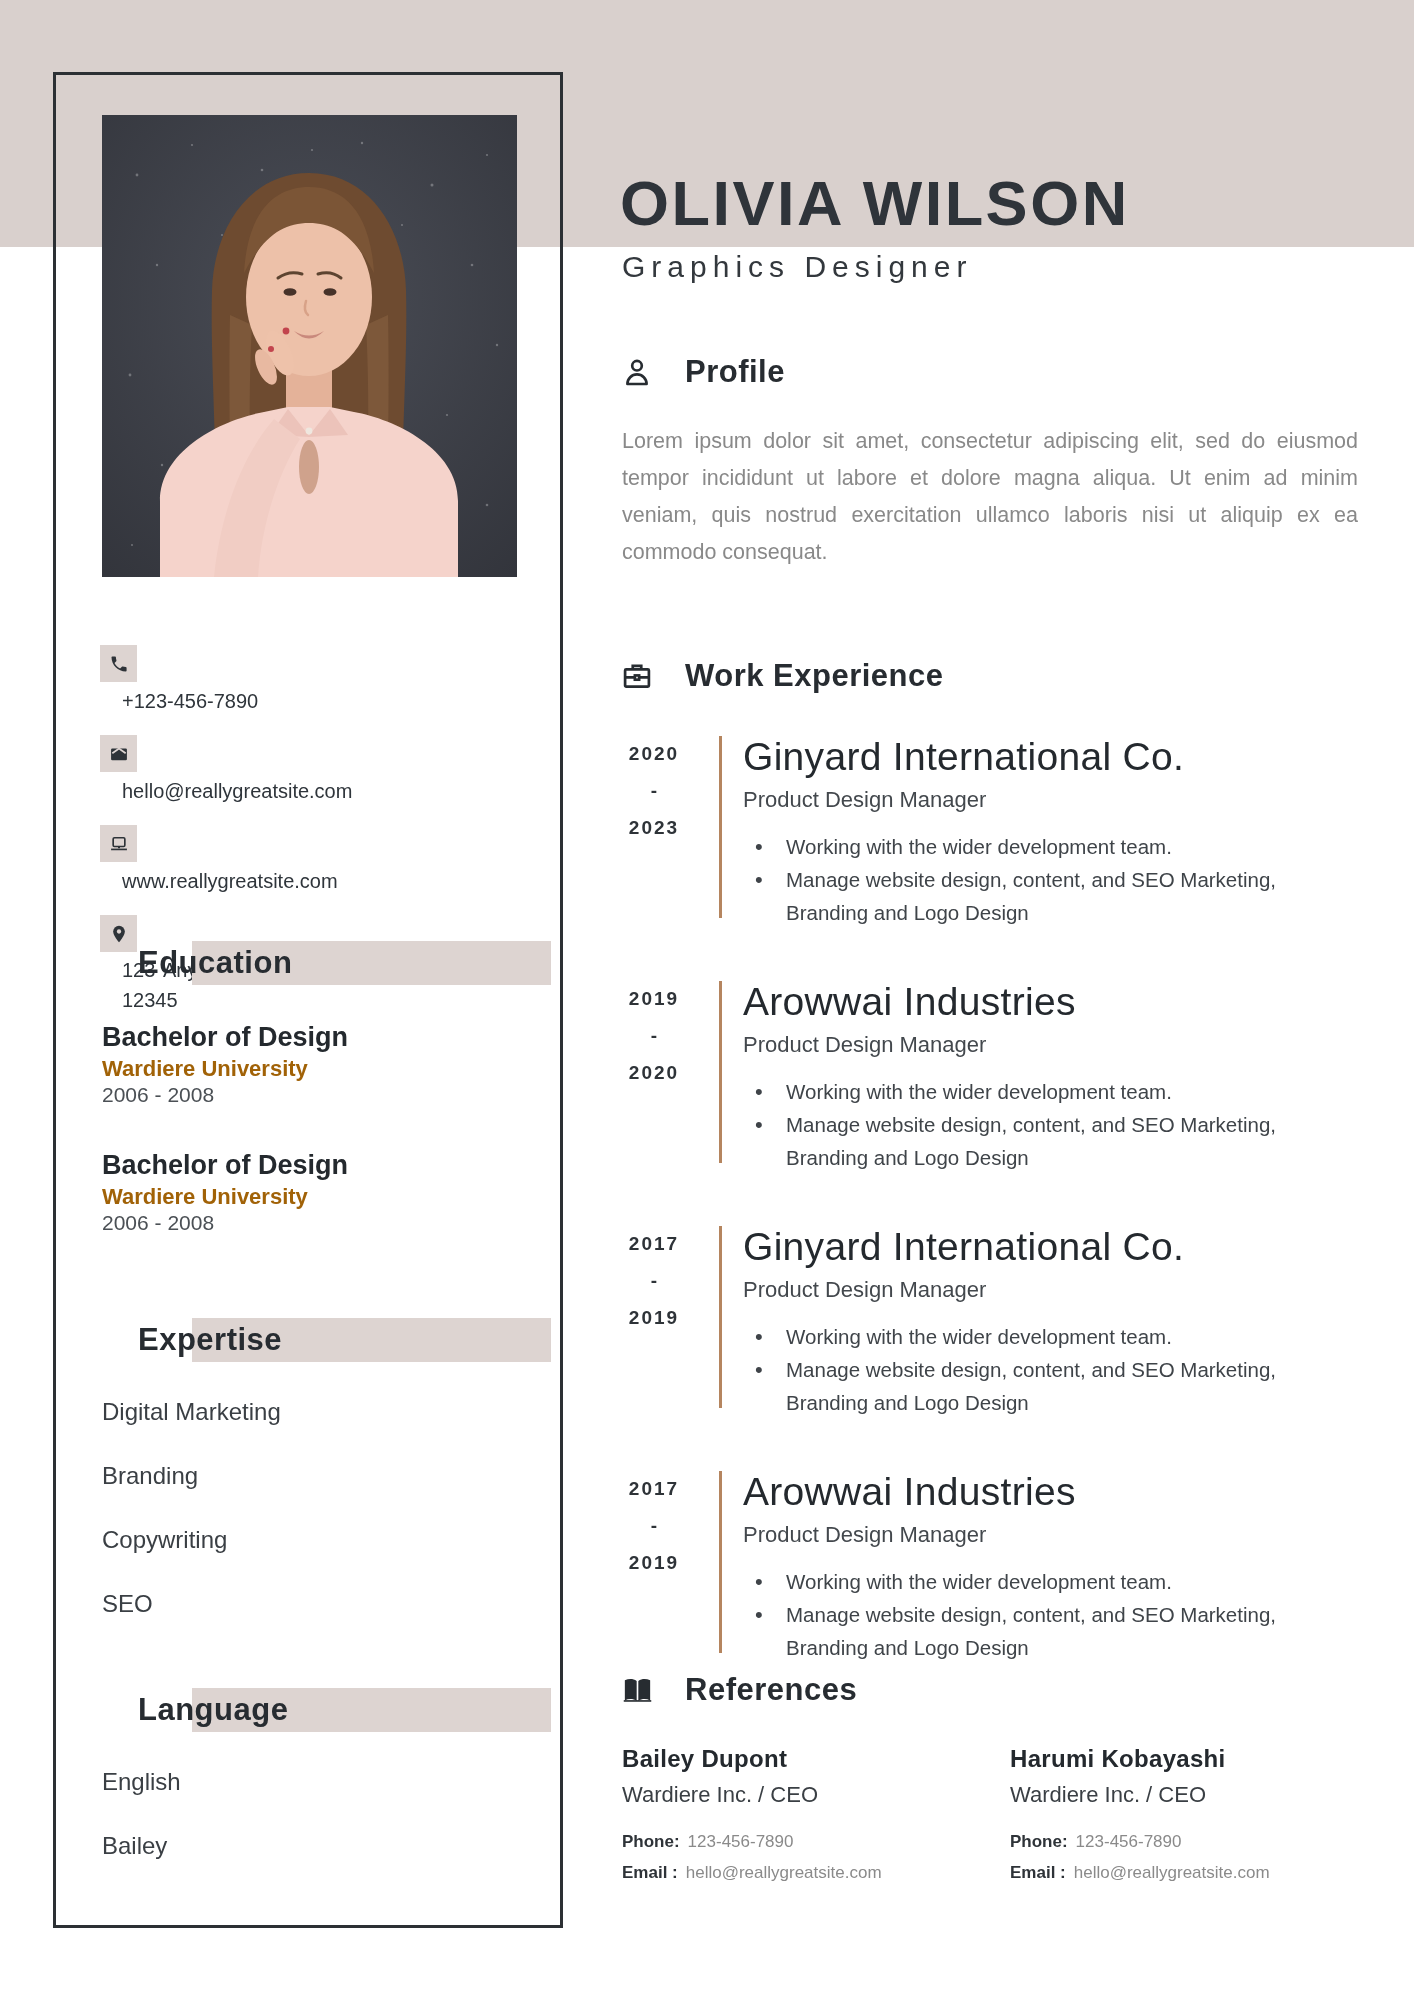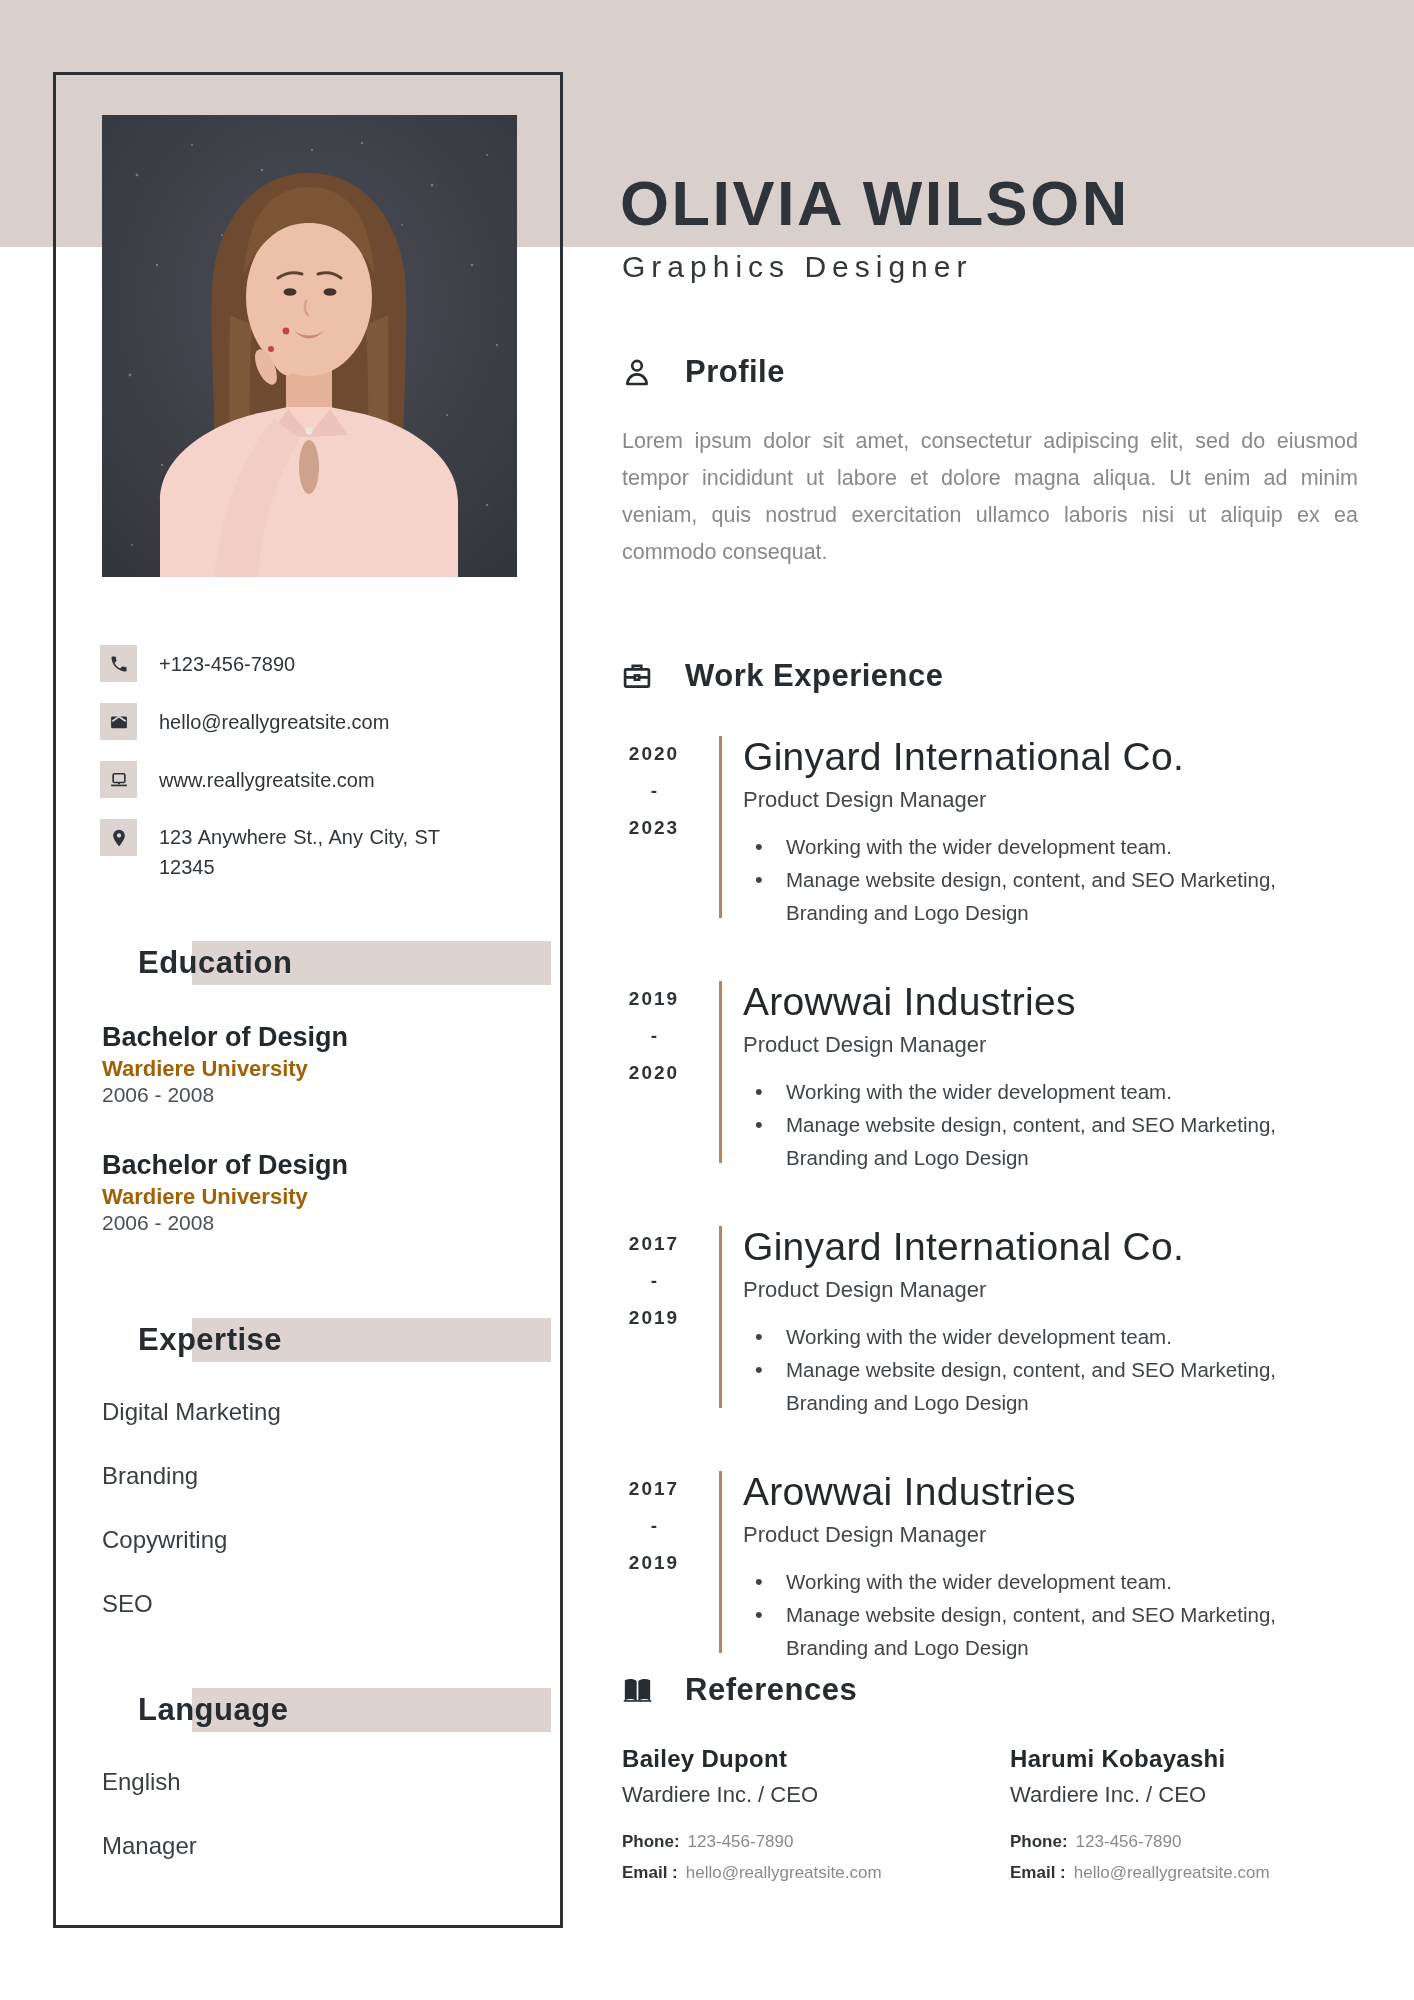--- a/index.html
+++ b/index.html
@@ -9,21 +9,21 @@
   }
   
   .band{position:absolute;left:0;top:0;width:1414px;height:247px;background:#d9d0cd;z-index:0;}
   
   .frame{position:absolute;left:53px;top:72px;width:510px;height:1856px;
          border:3px solid #2c3034;box-sizing:border-box;z-index:2;background:transparent;}
   .photo{position:absolute;left:102px;top:115px;width:415px;height:462px;z-index:3;overflow:hidden;}
   .photo svg{display:block;}
   
   .contact{position:absolute;left:100px;top:645px;width:340px;z-index:3;}
-  .contact-row{display:flex;align-items:flex-start;margin-bottom:21px;}
+  .contact-row{display:flex;align-items:flex-start;margin-bottom:21px;flex-direction:column;}
   .icon-box{width:37px;height:37px;background:#ddd4d1;flex:0 0 37px;
             display:flex;align-items:center;justify-content:center;color:#2e3338;}
   .contact-text{margin-left:22px;font-size:20px;line-height:26px;color:#2f353b;padding-top:6px;}
   .contact-text.addr{width:292px;text-align:justify;line-height:30px;padding-top:3px;}
   
   .side-section{position:absolute;left:102px;width:414px;z-index:3;}
   .side-heading{position:relative;height:44px;margin-left:36px;}
   .side-heading .hl-bar{position:absolute;left:54px;top:0;width:359px;height:44px;background:#ddd4d1;z-index:0;}
   .side-heading .hl-text{position:relative;z-index:1;font-size:31px;font-weight:bold;
                          line-height:44px;color:#272c31;letter-spacing:0.5px;}
@@ -203,21 +203,21 @@
   </ul>
 </div>
 
 <div class="side-section" style="top:1688px;">
   <div class="side-heading">
     <span class="hl-bar"></span>
     <span class="hl-text">Language</span>
   </div>
   <ul class="side-list">
     <li>English</li>
-    <li>Manager</li>
+    <li>Bailey</li>
   </ul>
 </div>
 
 <div class="name">OLIVIA WILSON</div>
 <div class="subtitle">Graphics Designer</div>
 
 <div class="sec-head" style="left:620px;top:354px;">
   <span class="sec-icon">
     <svg width="32" height="32" viewBox="0 0 24 24" fill="none" stroke="currentColor" stroke-width="2">
         <circle cx="12" cy="7.3" r="3.6"></circle>

